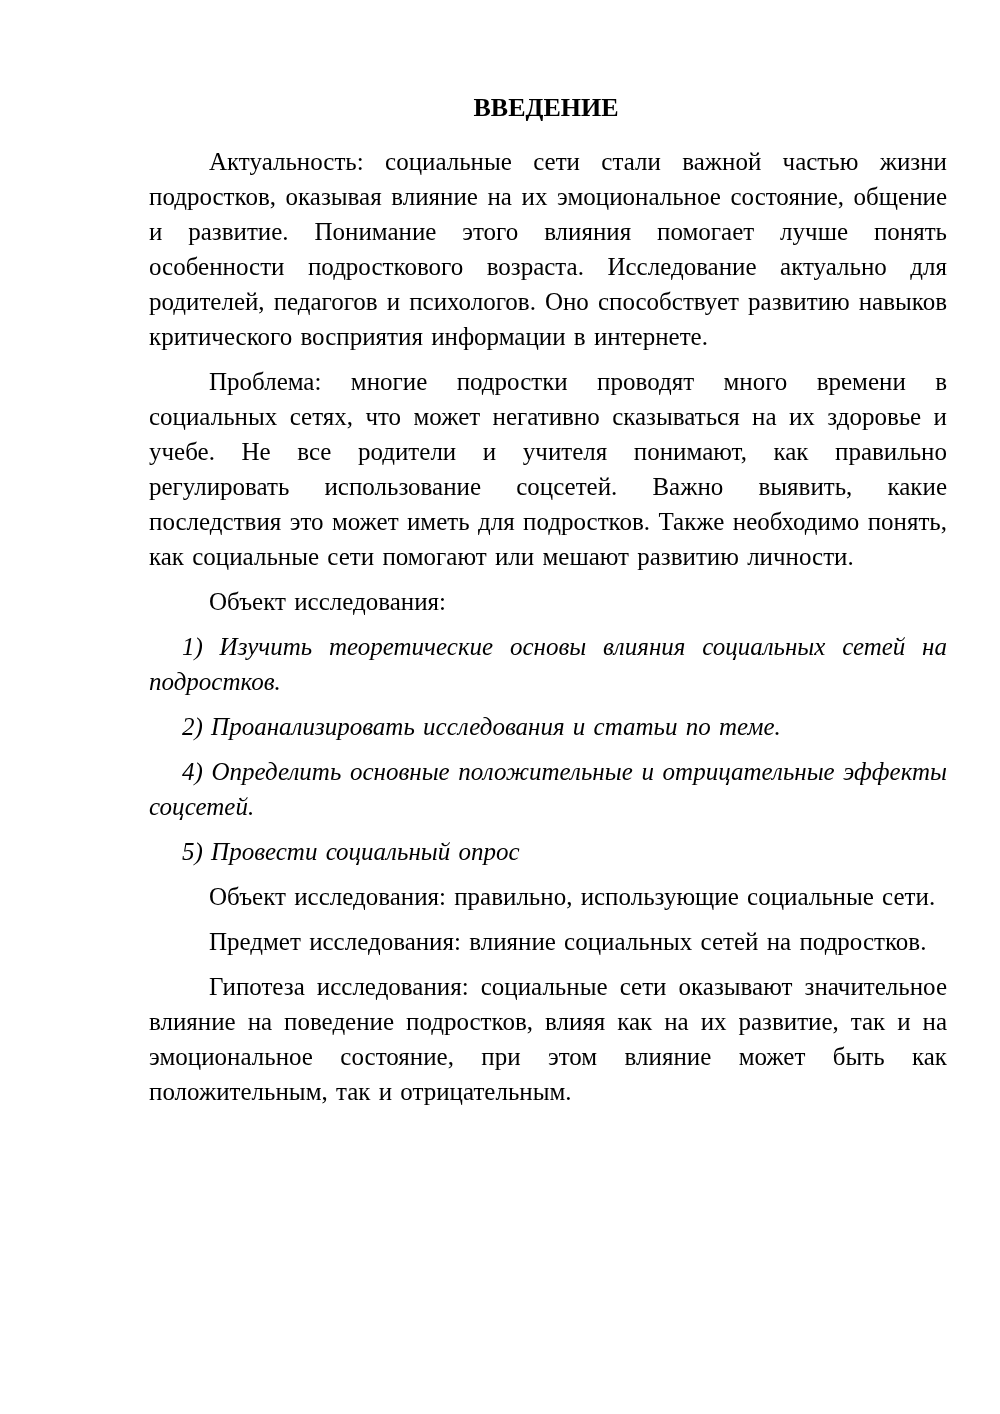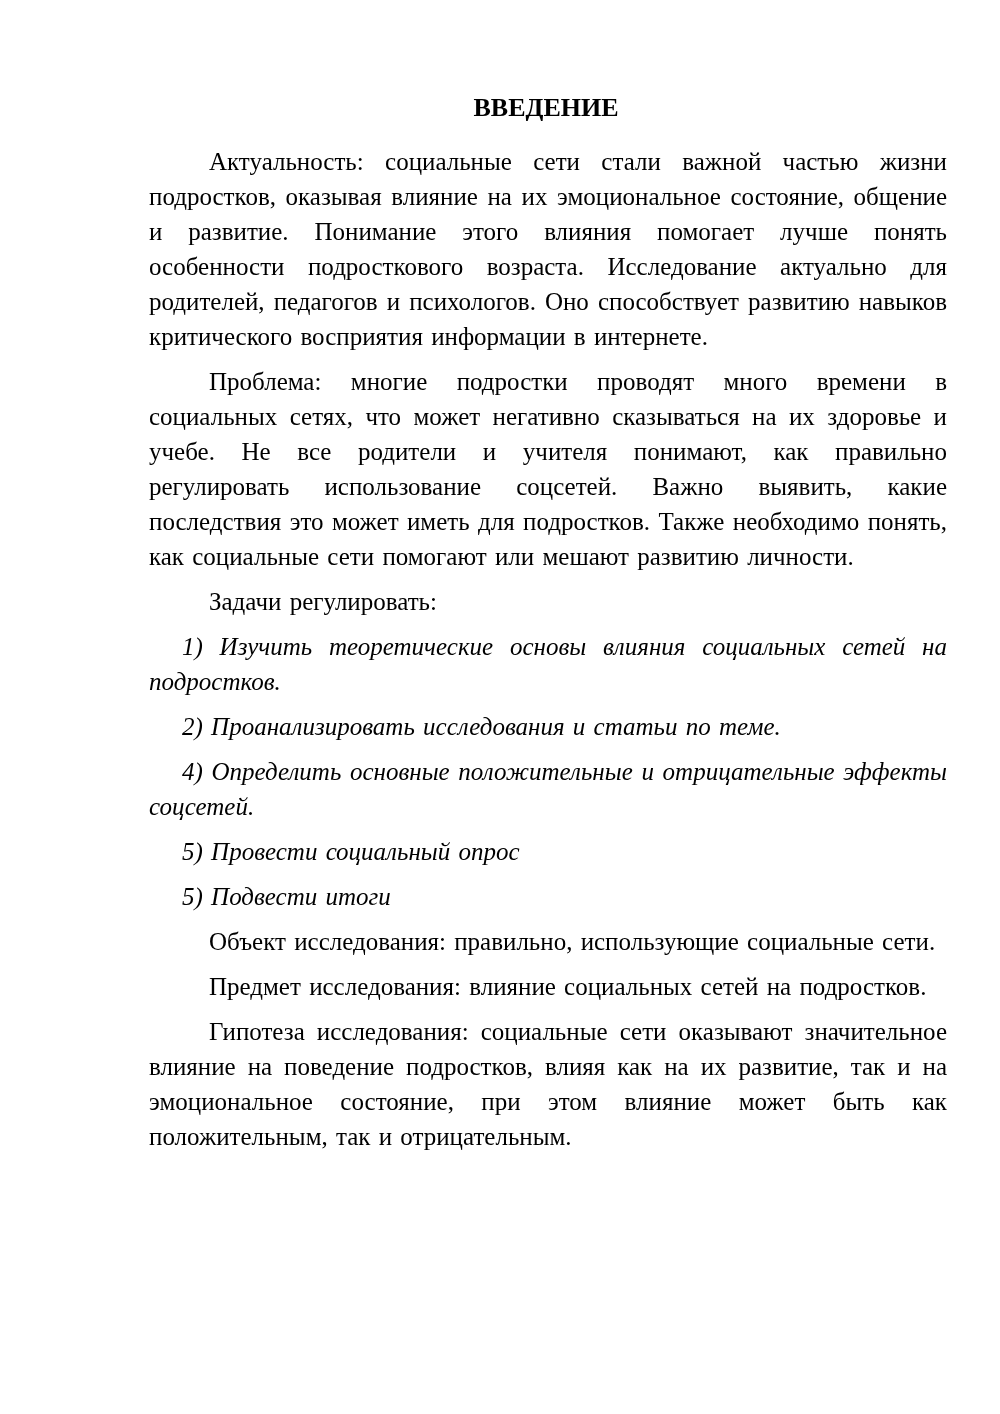--- a/index.html
+++ b/index.html
@@ -51,31 +51,30 @@
 
 <div class="page">
 
   <h1 class="doc-title">ВВЕДЕНИЕ</h1>
 
   <p class="para">Актуальность: социальные сети стали важной частью жизни подростков, оказывая влияние на их эмоциональное состояние, общение и развитие. Понимание этого влияния помогает лучше понять особенности подросткового возраста. Исследование актуально для родителей, педагогов и психологов. Оно способствует развитию навыков критического восприятия информации в интернете.</p>
 
   <p class="para">Проблема: многие подростки проводят много времени в социальных сетях, что может негативно сказываться на их здоровье и учебе. Не все родители и учителя понимают, как правильно регулировать использование соцсетей. Важно выявить, какие последствия это может иметь для подростков. Также необходимо понять, как социальные сети помогают или мешают развитию личности.</p>
 
 
-  <p class="para">Задачи регулировать:</p>
+  <p class="para">Объект исследования:</p>
 
   <p class="list">1) Изучить теоретические основы влияния социальных сетей на подростков.</p>
 
   <p class="list">2) Проанализировать исследования и статьи по теме.</p>
 
   <p class="list">4) Определить основные положительные и отрицательные эффекты соцсетей.</p>
 
   <p class="list">5) Провести социальный опрос</p>
 
-  <p class="list">5) Подвести итоги</p>
 
   <p class="para">Объект исследования: правильно, использующие социальные сети.</p>
 
   <p class="para">Предмет исследования: влияние социальных сетей на подростков.</p>
 
   <p class="para">Гипотеза исследования: социальные сети оказывают значительное влияние на поведение подростков, влияя как на их развитие, так и на эмоциональное состояние, при этом влияние может быть как положительным, так и отрицательным.</p>
 
   <div class="page-number">3</div>
 
 </div>

